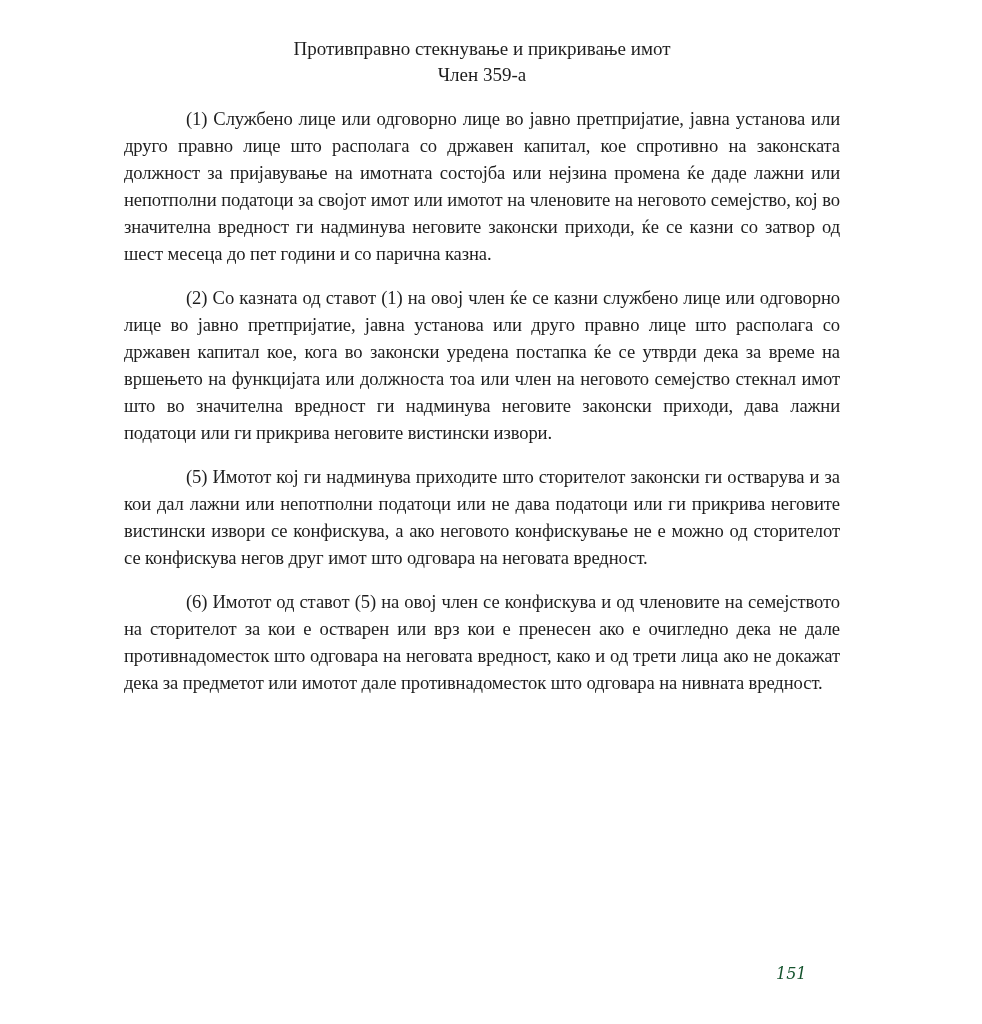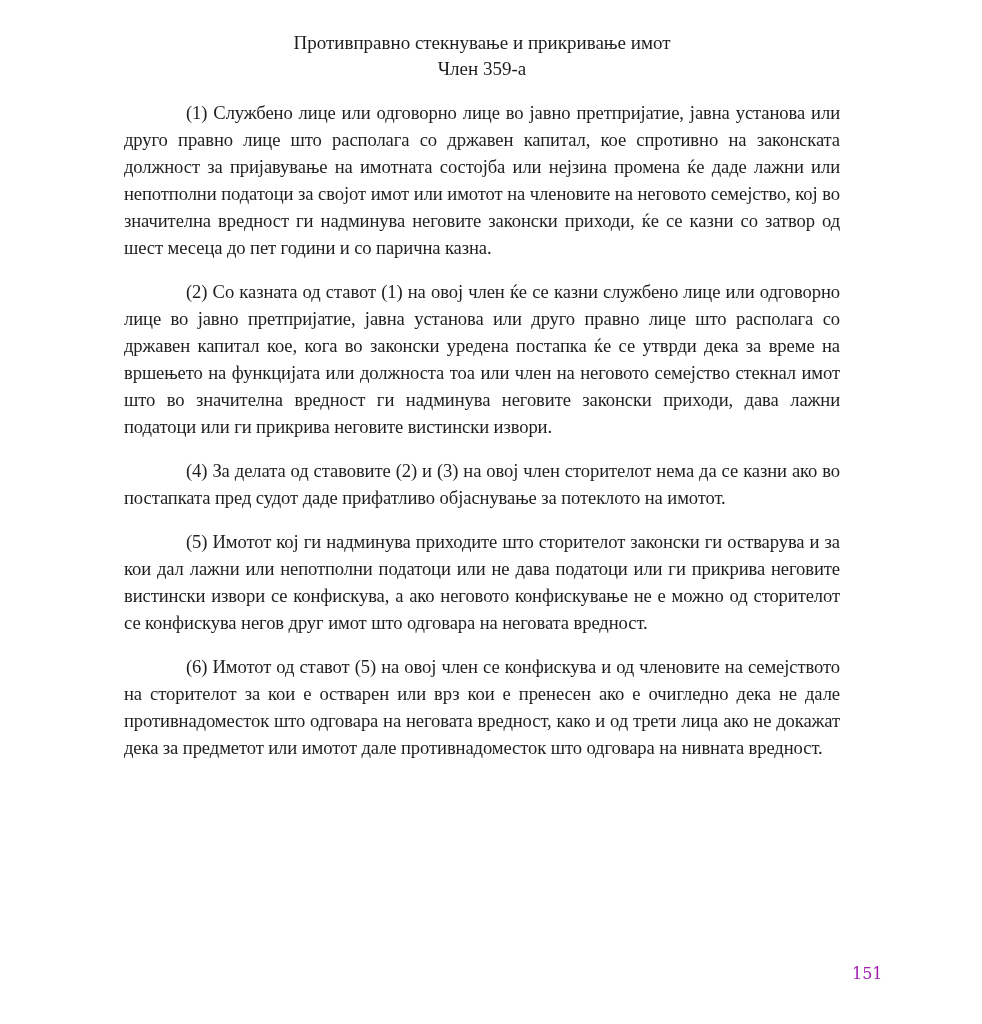--- a/index.html
+++ b/index.html
@@ -11,21 +11,21 @@
     width: 982px;
     height: 1024px;
     position: relative;
     overflow: hidden;
     font-family: "Liberation Serif", "DejaVu Serif", serif;
     color: #1e1e1e;
   }
   .page {
     position: absolute;
     left: 124px;
-    top: 30px;
+    top: 36px;
     width: 716px;
   }
   .heading {
     text-align: center;
     font-size: 19px;
     line-height: 26px;
     margin: 0;
     font-weight: normal;
   }
   .article-no {
@@ -38,33 +38,33 @@
   .para {
     font-size: 18.6px;
     line-height: 27px;
     text-align: justify;
     text-indent: 62px;
     margin: 17px 0 8px 0;
     letter-spacing: -0.1px;
   }
   .page-number {
     position: absolute;
-    left: 852px;
+    left: 776px;
     top: 964px;
     font-size: 16px;
     font-family: "DejaVu Serif", serif;
-    color: #a21caf;
+    color: #14532d;
+    font-style: italic;
   }
 </style>
 </head>
 <body>
 
 <div class="page">
   <h1 class="heading">Противправно стекнување и прикривање имот</h1>
   <h2 class="article-no">Член 359-а</h2>
   <p class="para">(1) Службено лице или одговорно лице во јавно претпријатие, јавна установа или друго правно лице што располага со државен капитал, кое спротивно на законската должност за пријавување на имотната состојба или нејзина промена ќе даде лажни или непотполни податоци за својот имот или имотот на членовите на неговото семејство, кој во значителна вредност ги надминува неговите законски приходи, ќе се казни со затвор од шест месеца до пет години и со парична казна.</p>
   <p class="para">(2) Со казната од ставот (1) на овој член ќе се казни службено лице или одговорно лице во јавно претпријатие, јавна установа или друго правно лице што располага со државен капитал кое, кога во законски уредена постапка ќе се утврди дека за време на вршењето на функцијата или должноста тоа или член на неговото семејство стекнал имот што во значителна вредност ги надминува неговите законски приходи, дава лажни податоци или ги прикрива неговите вистински извори.</p>
-  <p class="para">(4) За делата од ставовите (2) и (3) на овој член сторителот нема да се казни ако во постапката пред судот даде прифатливо објаснување за потеклото на имотот.</p>
   <p class="para">(5) Имотот кој ги надминува приходите што сторителот законски ги остварува и за кои дал лажни или непотполни податоци или не дава податоци или ги прикрива неговите вистински извори се конфискува, а ако неговото конфискување не е можно од сторителот се конфискува негов друг имот што одговара на неговата вредност.</p>
   <p class="para">(6) Имотот од ставот (5) на овој член се конфискува и од членовите на семејството на сторителот за кои е остварен или врз кои е пренесен ако е очигледно дека не дале противнадоместок што одговара на неговата вредност, како и од трети лица ако не докажат дека за предметот или имотот дале противнадоместок што одговара на нивната вредност.</p>
 </div>
 
 <div class="page-number">151</div>
 
 </body></html>

